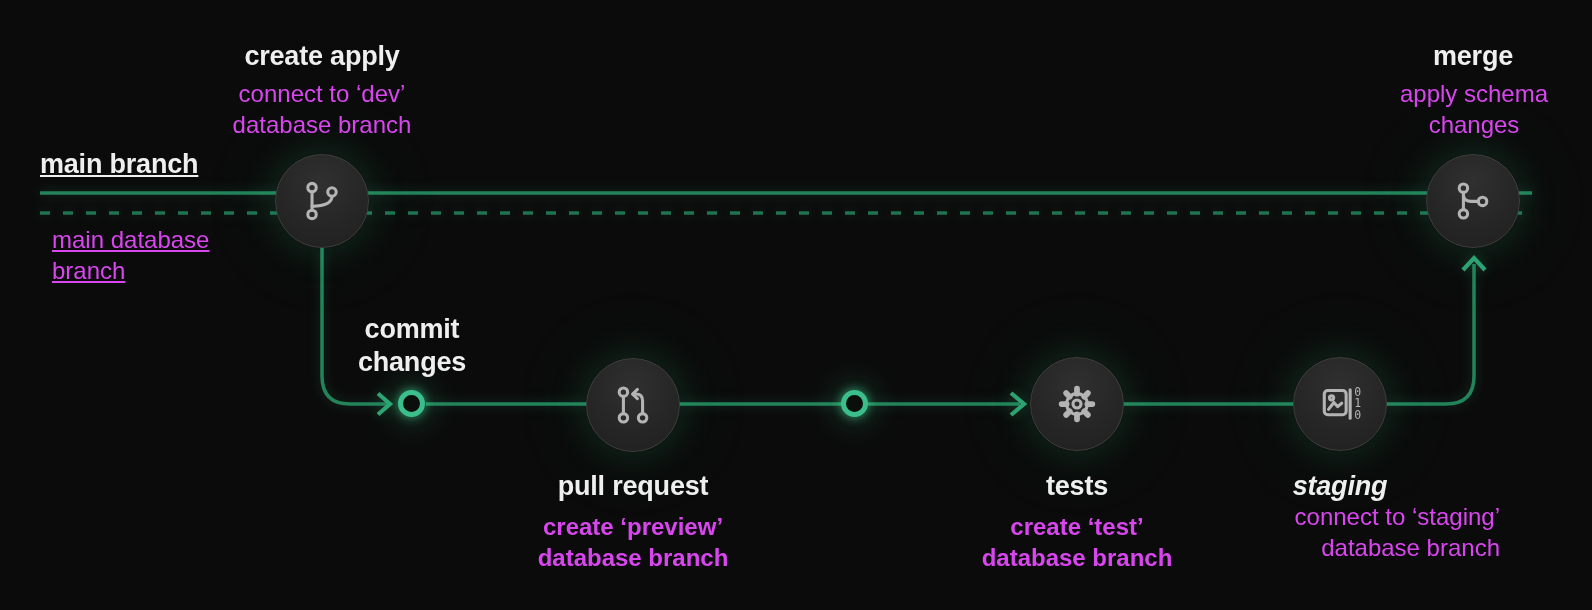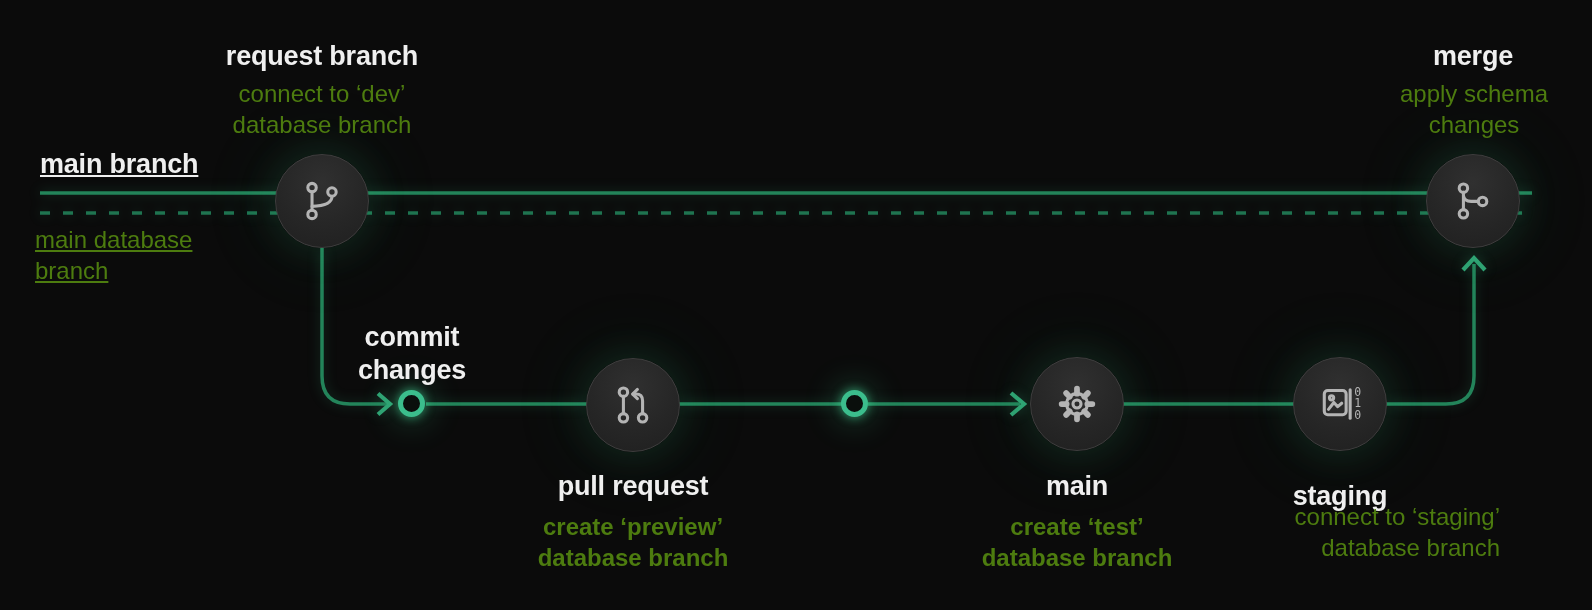--- a/index.html
+++ b/index.html
@@ -66,21 +66,21 @@
     font-weight: 600;
     letter-spacing: -0.2px;
     line-height: 33px;
     white-space: pre-line;
     z-index: 4;
   }
   .label-sub {
     position: absolute;
     width: 320px;
     text-align: center;
-    color: #4d7c0f;
+    color: #d946ef;
     font-size: 24px;
     font-weight: 400;
     line-height: 31px;
     white-space: pre-line;
     z-index: 4;
   }
   .label-left {
     text-align: left;
     width: 260px;
     text-decoration: underline;
@@ -113,37 +113,37 @@
     <path d="M868 404 H1020" stroke="#23845a" stroke-width="3.5" fill="none"></path>
     <path d="M1011 393 L1024 404 L1011 415" stroke="#2fa273" stroke-width="4.2" fill="none"></path>
 
     <path d="M1122 404 H1295" stroke="#23845a" stroke-width="3.5" fill="none"></path>
 
     <path d="M1385 404 H1446 Q1474 404 1474 376 V264" stroke="#23845a" stroke-width="3.5" fill="none"></path>
     <path d="M1463 270 L1474 258 L1485 270" stroke="#2fa273" stroke-width="4.2" fill="none"></path>
   </svg>
 
   <div class="label-title label-left" style="left:40px; top:148px;">main branch</div>
-  <div class="label-sub label-left" style="left:35px; top:224px;">main database
+  <div class="label-sub label-left" style="left:52px; top:224px;">main database
 branch</div>
 
-  <div class="label-title" style="left:162px; top:40px;">request branch</div>
+  <div class="label-title" style="left:162px; top:40px;">create apply</div>
   <div class="label-sub" style="left:162px; top:78px;">connect to ‘dev’
 database branch</div>
   <div class="node" style="left:275px; top:154px;">
     <svg viewBox="0 0 24 24">
       <circle cx="6.8" cy="5" r="2.2"></circle>
       <circle cx="6.8" cy="19" r="2.2"></circle>
       <circle cx="17.2" cy="7.3" r="2.2"></circle>
       <path d="M6.8 7.2 V16.8"></path>
       <path d="M17.2 9.5 C17.2 13.2 12.5 14.6 6.8 14.8"></path>
     </svg>
   </div>
 
-  <div class="label-title" style="left:252px; top:321px;">commit
+  <div class="label-title" style="left:252px; top:313px;">commit
 changes</div>
   <div class="ring" style="left:398px; top:390px;"></div>
 
   <div class="node" style="left:586px; top:358px;">
     <svg viewBox="0 0 24 24">
       <circle cx="7" cy="5.3" r="2.2"></circle>
       <circle cx="7" cy="18.7" r="2.2"></circle>
       <circle cx="17" cy="18.7" r="2.2"></circle>
       <path d="M7 7.5 V16.5"></path>
       <path d="M17 16.5 V9.8 Q17 6.3 13.5 6.3 H12"></path>
@@ -165,36 +165,36 @@
         <path d="M15.82 15.82 L17.66 17.66"></path>
         <path d="M12 17.4 L12 20"></path>
         <path d="M8.18 15.82 L6.34 17.66"></path>
         <path d="M6.6 12 L4 12"></path>
         <path d="M8.18 8.18 L6.34 6.34"></path>
         <path d="M12 6.6 L12 4"></path>
         <path d="M15.82 8.18 L17.66 6.34"></path>
       </g>
     </svg>
   </div>
-  <div class="label-title" style="left:917px; top:470px;">main</div>
+  <div class="label-title" style="left:917px; top:470px;">tests</div>
   <div class="label-sub" style="left:917px; top:511px;font-weight:bold;">create ‘test’
 database branch</div>
 
   <div class="node" style="left:1293px; top:357px;">
     <svg viewBox="0 0 24 24">
       <rect x="3.8" y="5" width="11.4" height="12.6" rx="1.8"></rect>
       <circle cx="7.6" cy="8.8" r="1.1"></circle>
       <path d="M6 14.8 L8.8 11.2 L10.8 13.4 L12.9 11.6"></path>
       <path d="M17.3 4.6 V19.4"></path>
       <text class="digit-text" x="21.2" y="8" text-anchor="middle">0</text>
       <text class="digit-text" x="21.2" y="13.8" text-anchor="middle">1</text>
       <text class="digit-text" x="21.2" y="19.6" text-anchor="middle">0</text>
     </svg>
   </div>
-  <div class="label-title" style="left:1180px; top:480px;">staging</div>
+  <div class="label-title" style="left:1180px; top:470px;font-style:italic;">staging</div>
   <div class="label-sub" style="left:1180px; top:501px;text-align:right;">connect to ‘staging’
 database branch</div>
 
   <div class="label-title" style="left:1313px; top:40px;">merge</div>
   <div class="label-sub" style="left:1314px; top:78px;">apply schema
 changes</div>
   <div class="node" style="left:1426px; top:154px;">
     <svg viewBox="0 0 24 24">
       <circle cx="7" cy="5.3" r="2.2"></circle>
       <circle cx="7" cy="18.7" r="2.2"></circle>

